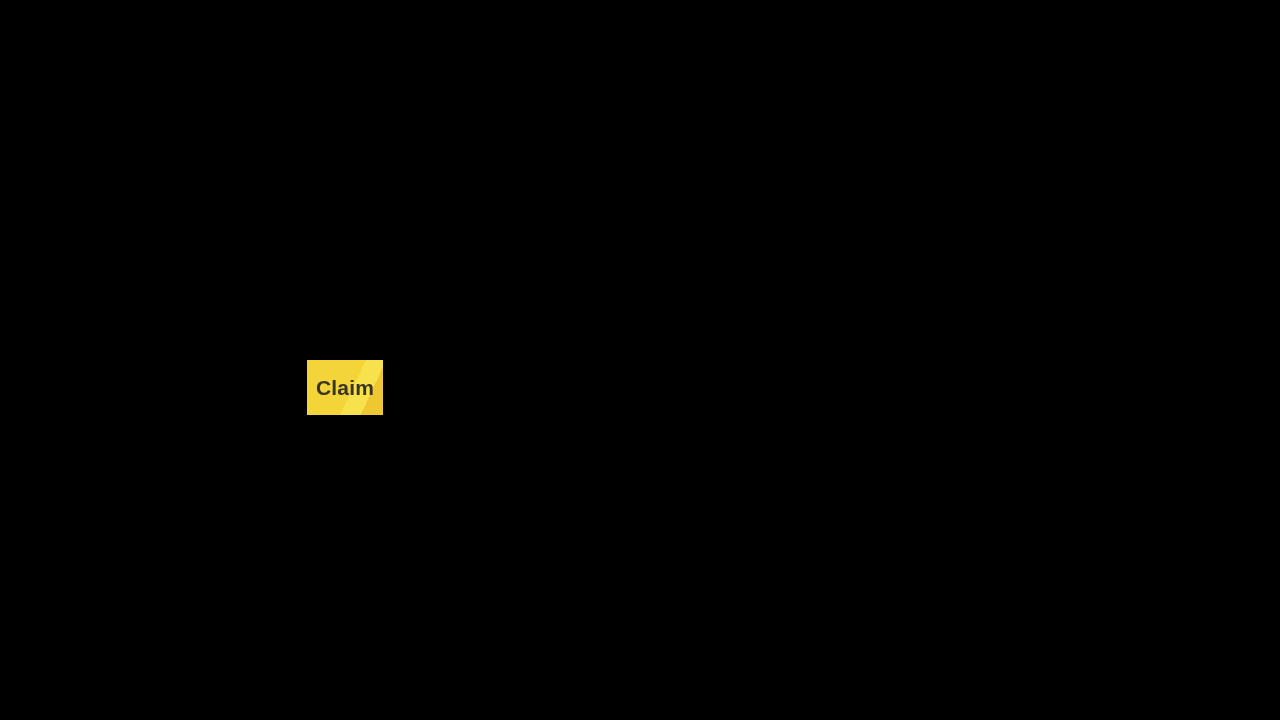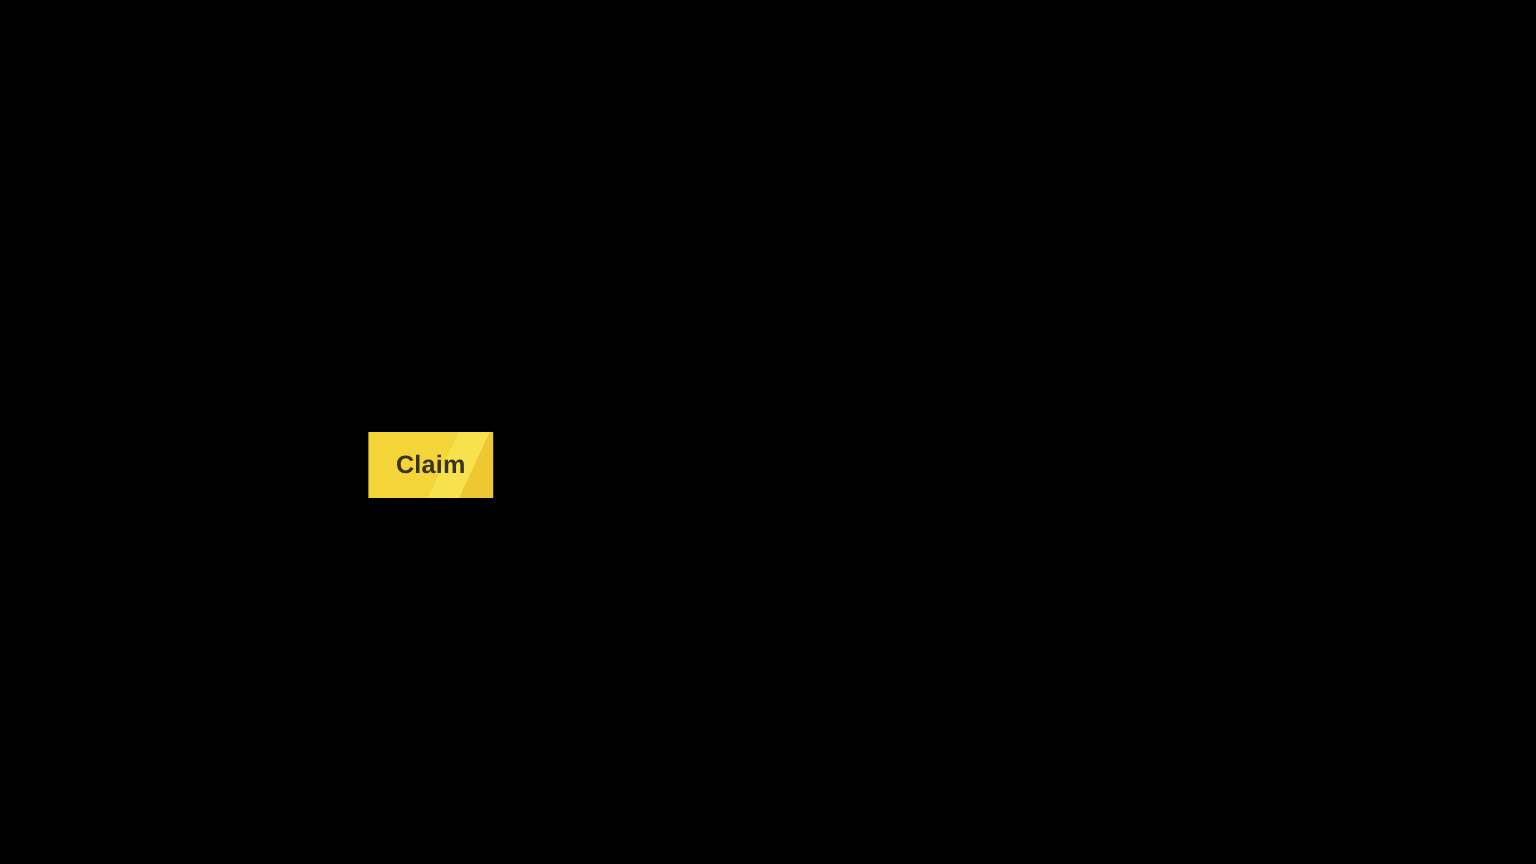--- a/index.html
+++ b/index.html
@@ -13,21 +13,21 @@
   .screen {
     position: relative;
     width: 1280px;
     height: 720px;
     background: #000000;
   }
   .claim-button {
     position: absolute;
     left: 307px;
     top: 360px;
-    width: 104px;
+    width: 76px;
     height: 55px;
     border: none;
     padding: 0;
     cursor: pointer;
     
     background:
       linear-gradient(115deg,
         #f3d53a 0%,
         #f3d53a 58%,
         #f7e14c 58%,

